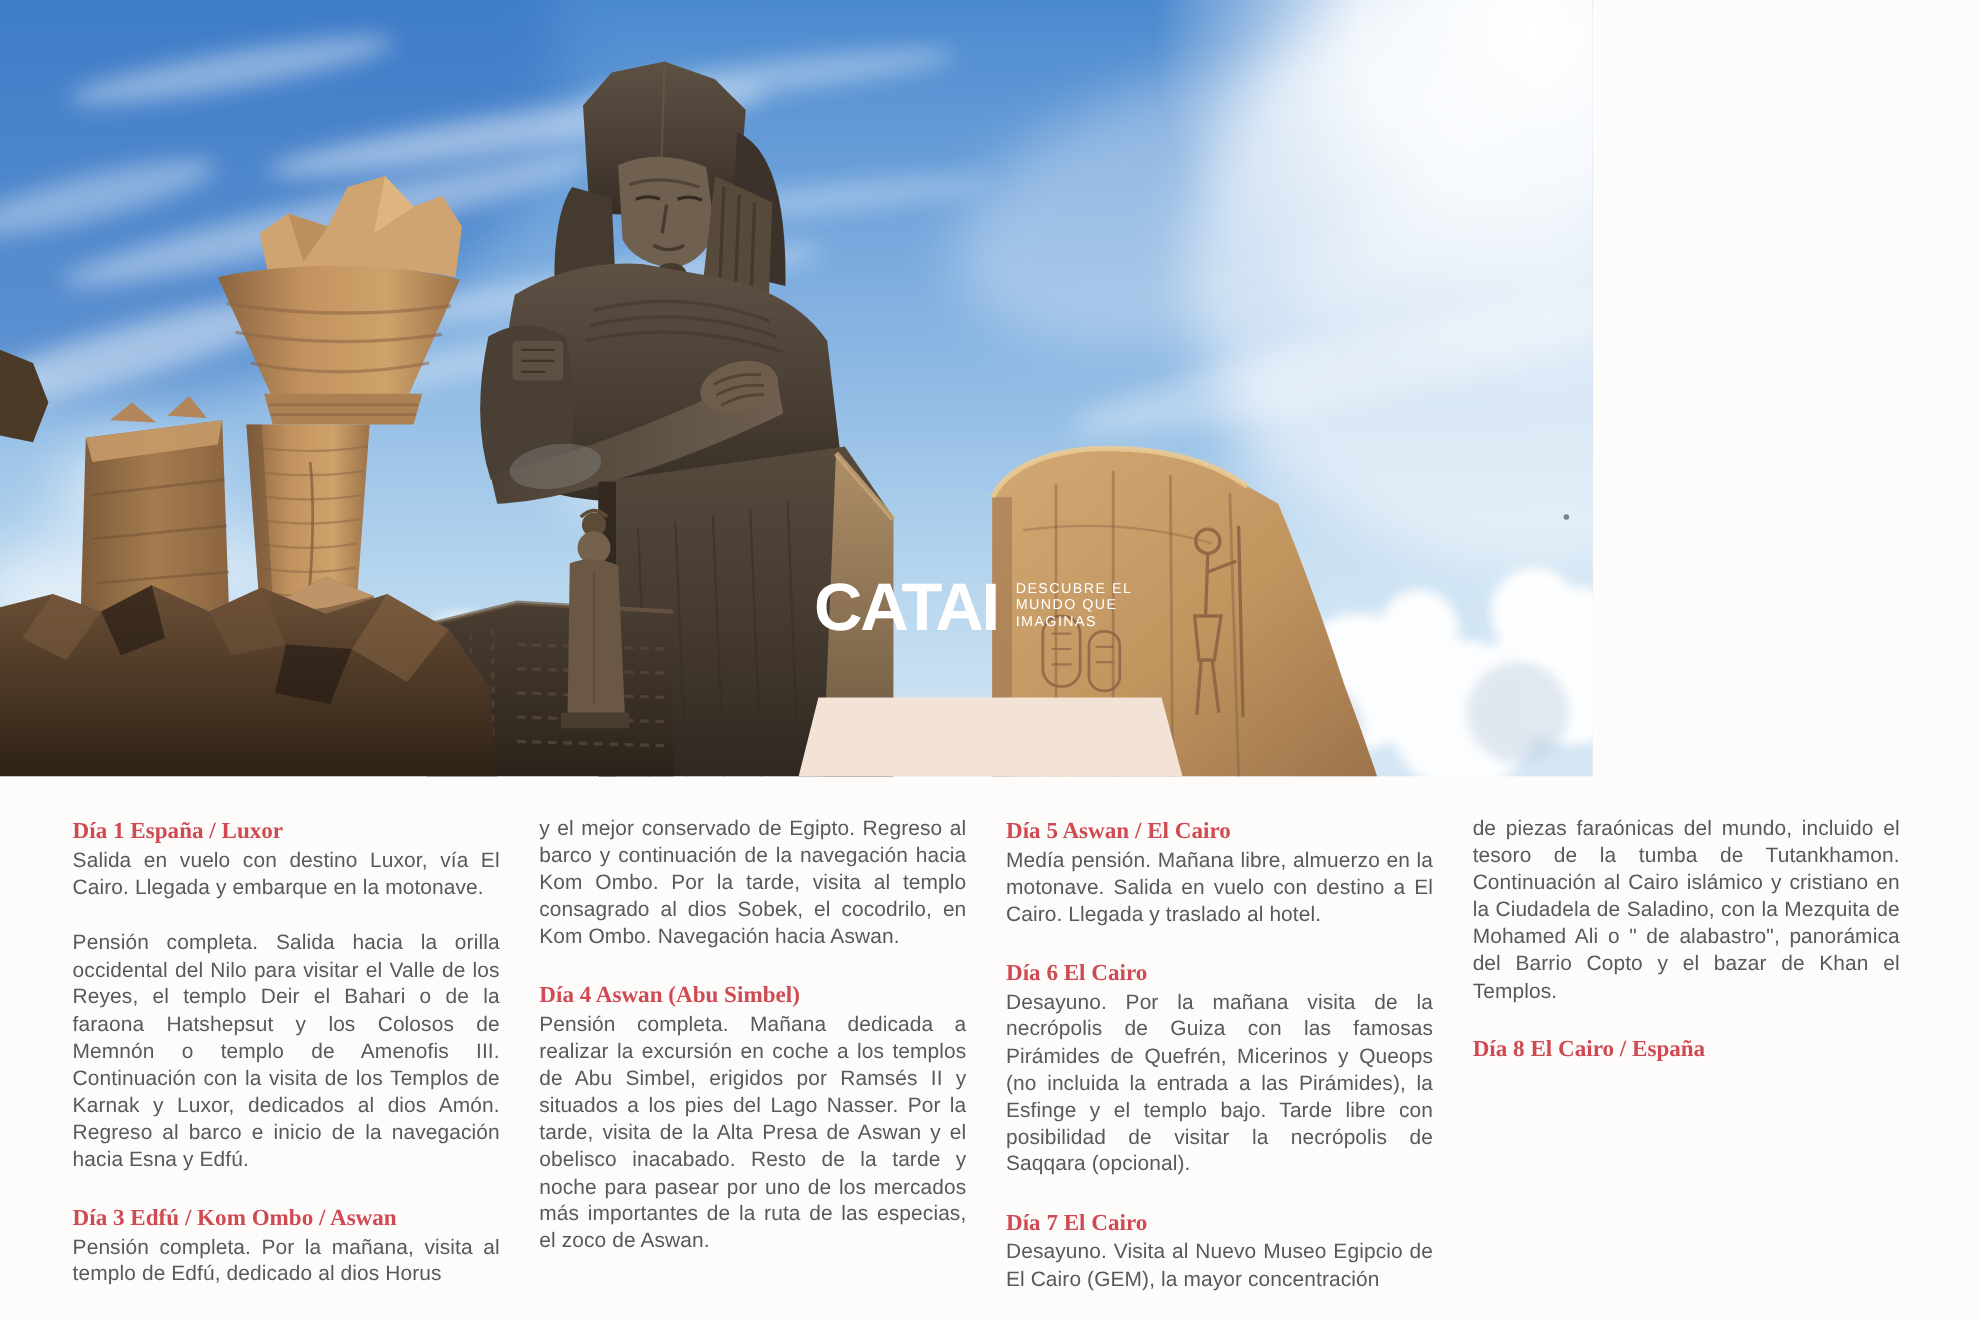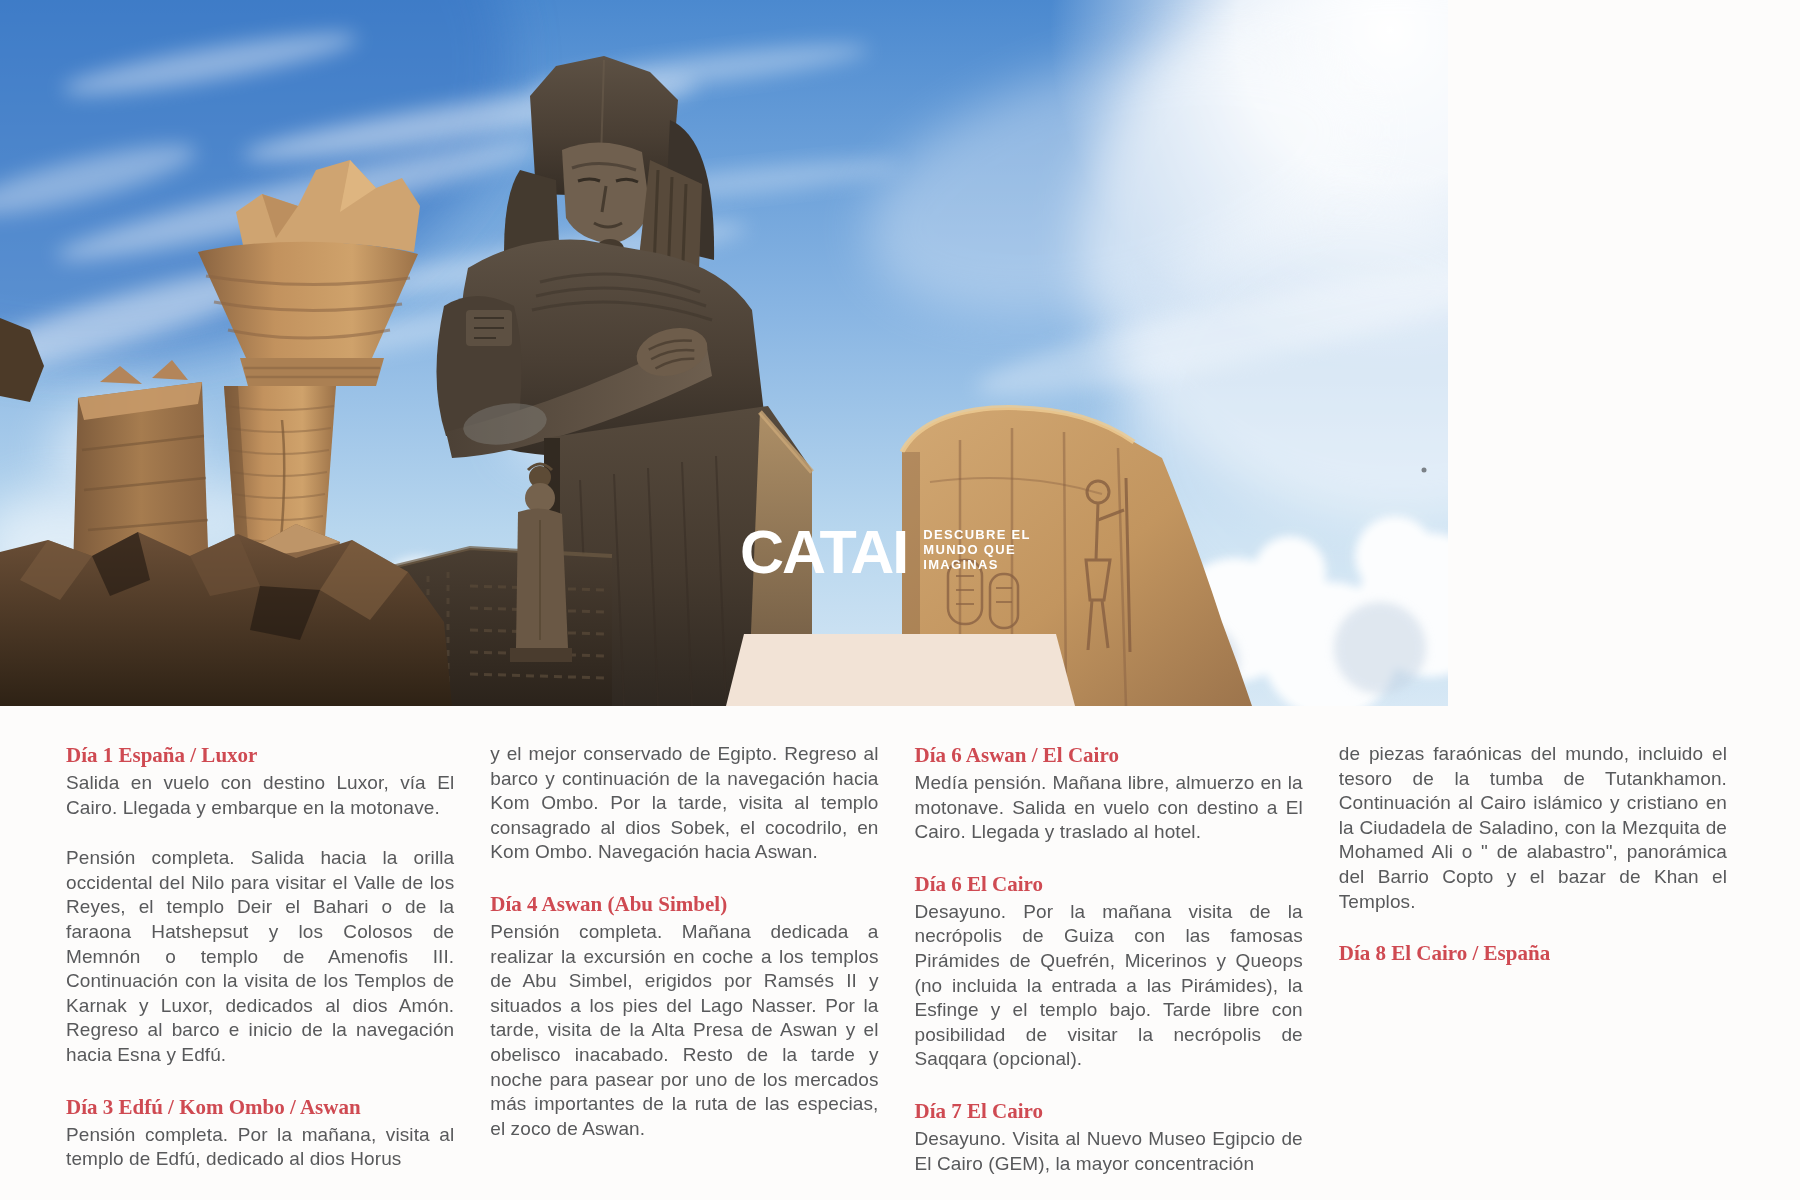--- a/index.html
+++ b/index.html
@@ -13,21 +13,21 @@
   .hero svg{display:block;width:1800px;height:706px;}
   .logo{
     position:absolute;left:740px;top:522px;display:flex;align-items:flex-start;gap:16px;
     color:#ffffff;user-select:none;
   }
   .logo .brand{
     font-weight:bold;font-size:61px;line-height:1;letter-spacing:-2px;
     font-family:"Liberation Sans","DejaVu Sans",sans-serif;
   }
   .logo .tagline{
-    margin-top:5px;font-weight:bold;font-size:13px;line-height:15px;letter-spacing:1.3px;
+    margin-top:5px;font-weight:normal;font-size:13px;line-height:15px;letter-spacing:1.3px;
   }
   .logo .tagline span{display:block;}
   
   .content{
     position:absolute;left:0;top:706px;width:1800px;height:494px;
     box-sizing:border-box;padding:36px 73px 0 66px;
   }
   .cols{
     display:grid;grid-template-columns:repeat(4,1fr);column-gap:36px;
   }
@@ -310,21 +310,21 @@
         <p>y el mejor conservado de Egipto. Regreso al barco y continuación de la navegación hacia Kom Ombo. Por la tarde, visita al templo consagrado al dios Sobek, el cocodrilo, en Kom Ombo. Navegación hacia Aswan.</p>
       </section>
       <section>
         <h3>Día 4 Aswan (Abu Simbel)</h3>
         <p>Pensión completa. Mañana dedicada a realizar la excursión en coche a los templos de Abu Simbel, erigidos por Ramsés II y situados a los pies del Lago Nasser. Por la tarde, visita de la Alta Presa de Aswan y el obelisco inacabado. Resto de la tarde y noche para pasear por uno de los mercados más importantes de la ruta de las especias, el zoco de Aswan.</p>
       </section>
     </div>
 
     <div class="col">
       <section>
-        <h3>Día 6 Aswan / El Cairo</h3>
+        <h3>Día 5 Aswan / El Cairo</h3>
         <p>Medía pensión. Mañana libre, almuerzo en la motonave. Salida en vuelo con destino a El Cairo. Llegada y traslado al hotel.</p>
       </section>
       <section>
         <h3>Día 6 El Cairo</h3>
         <p>Desayuno. Por la mañana visita de la necrópolis de Guiza con las famosas Pirámides de Quefrén, Micerinos y Queops (no incluida la entrada a las Pirámides), la Esfinge y el templo bajo. Tarde libre con posibilidad de visitar la necrópolis de Saqqara (opcional).</p>
       </section>
       <section>
         <h3>Día 7 El Cairo</h3>
         <p>Desayuno. Visita al Nuevo Museo Egipcio de El Cairo (GEM), la mayor concentración</p>
       </section>

